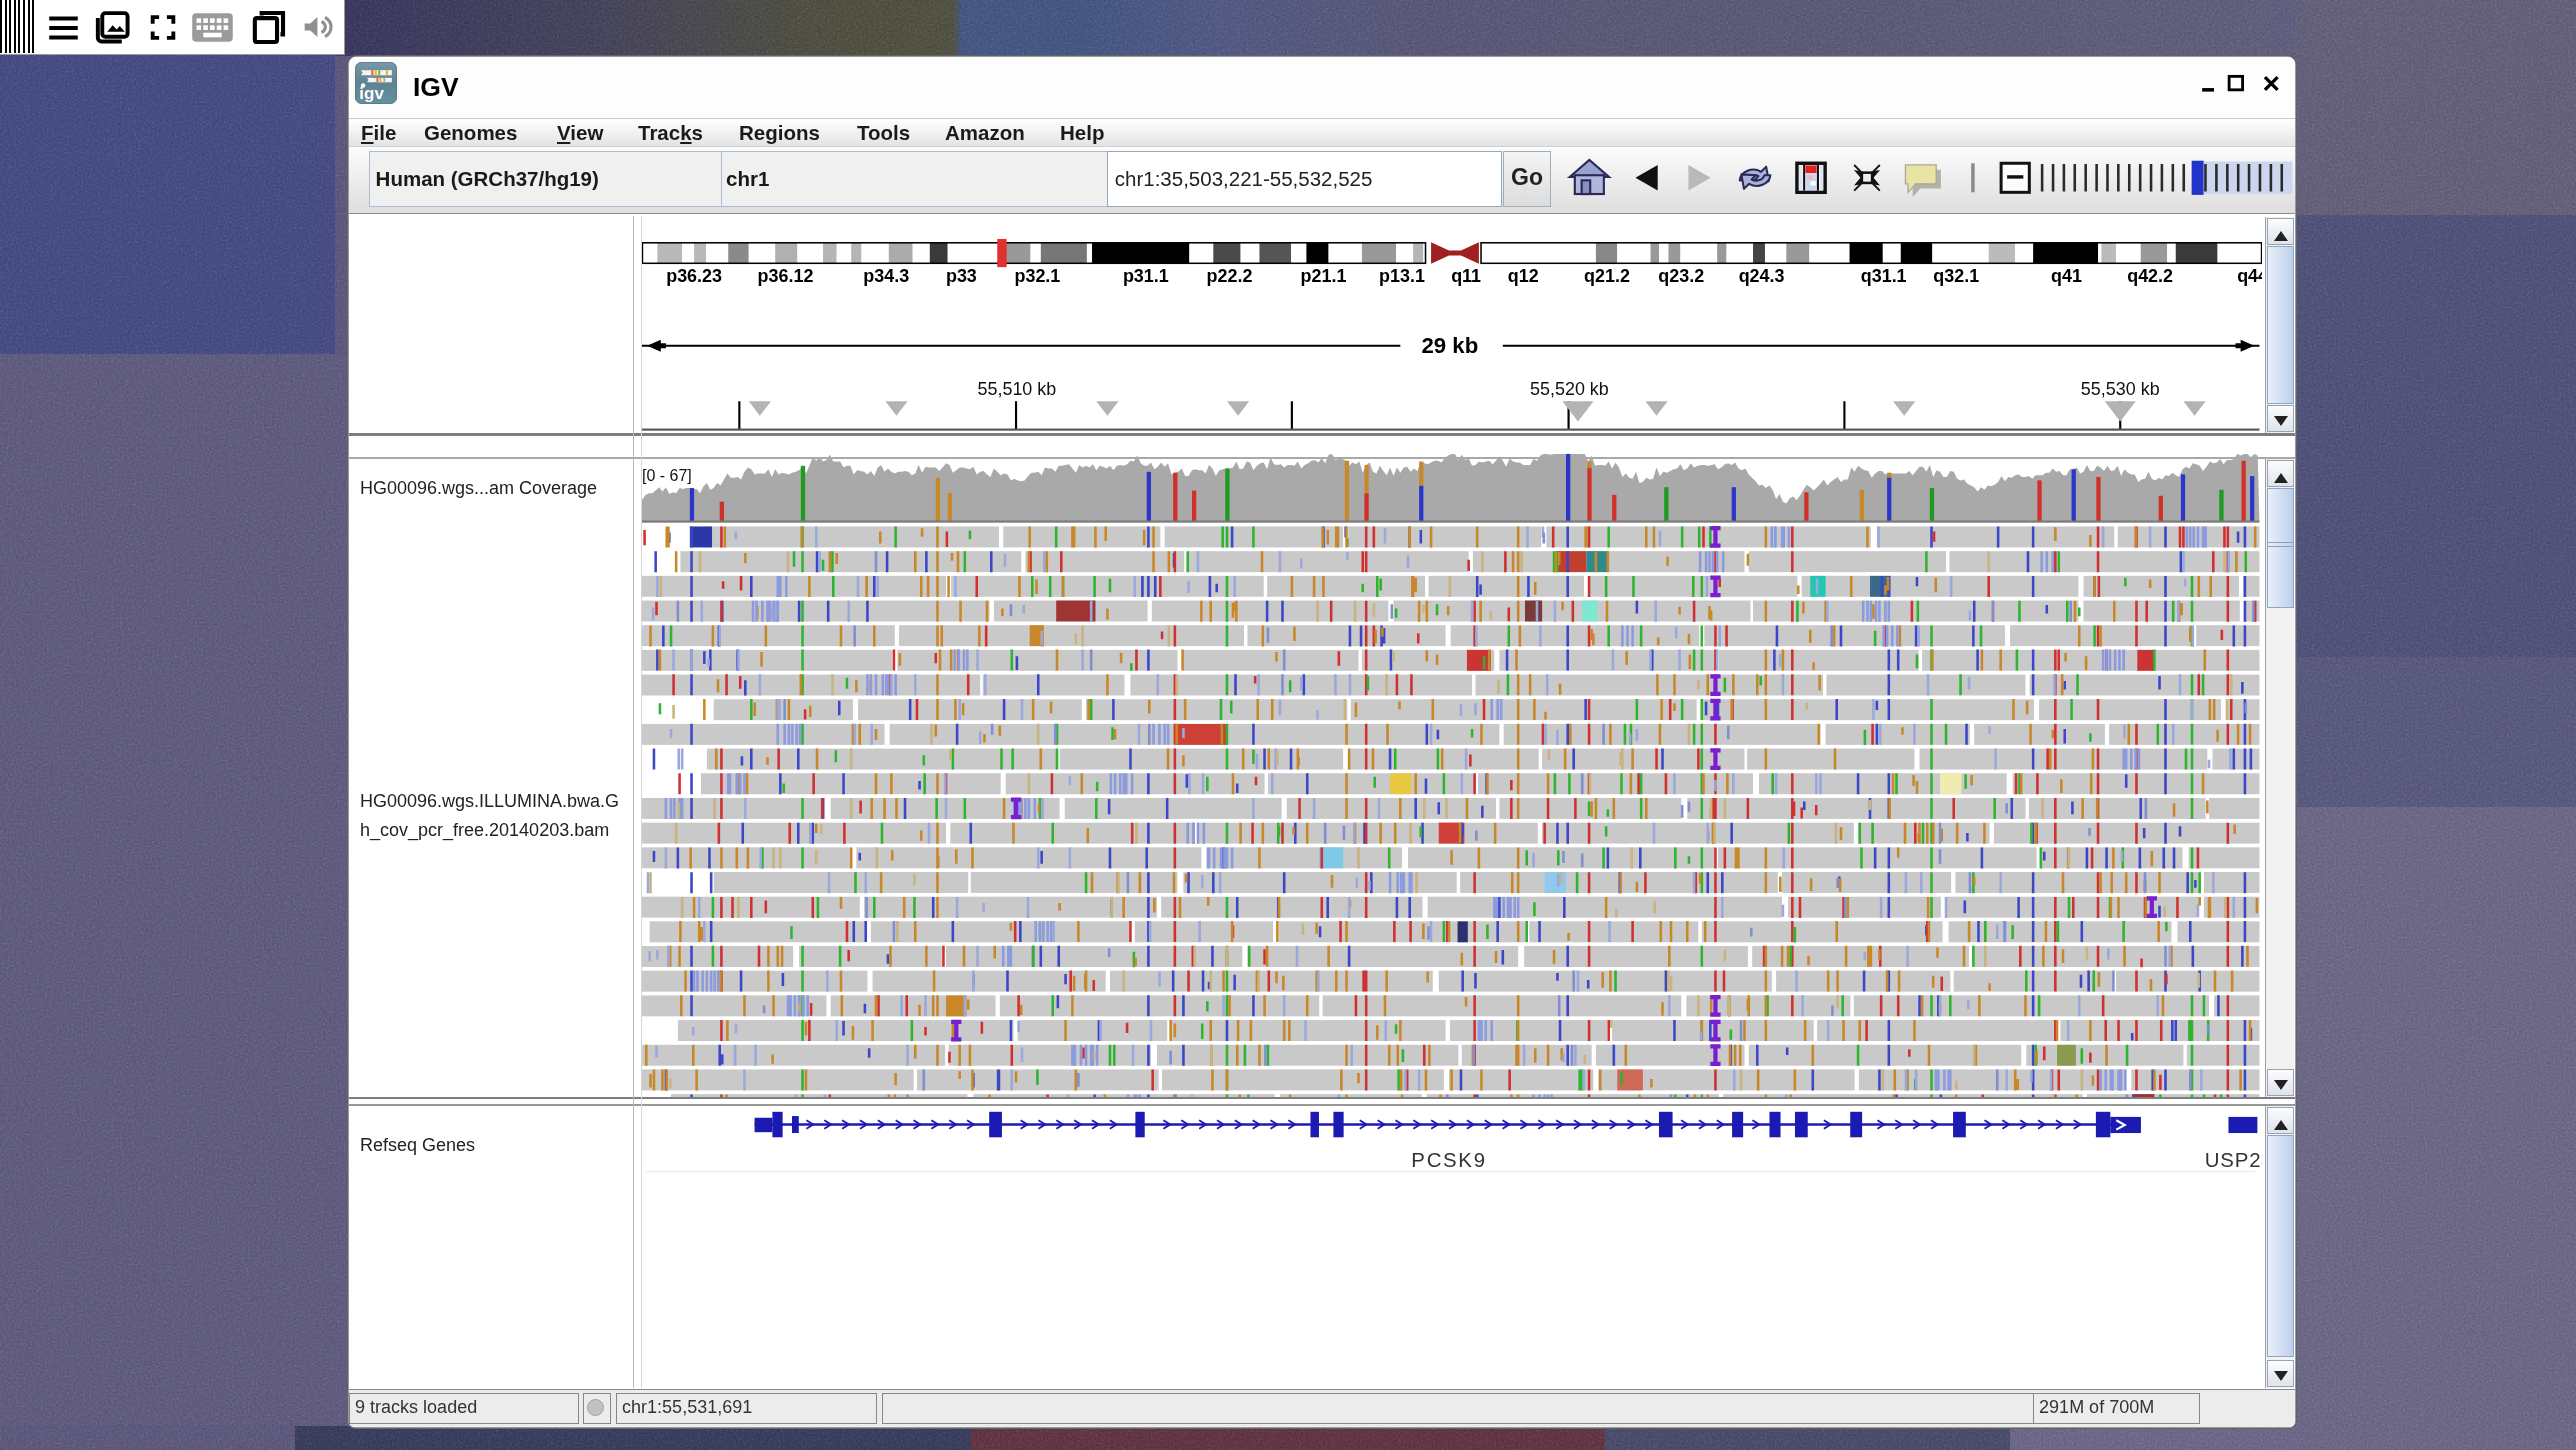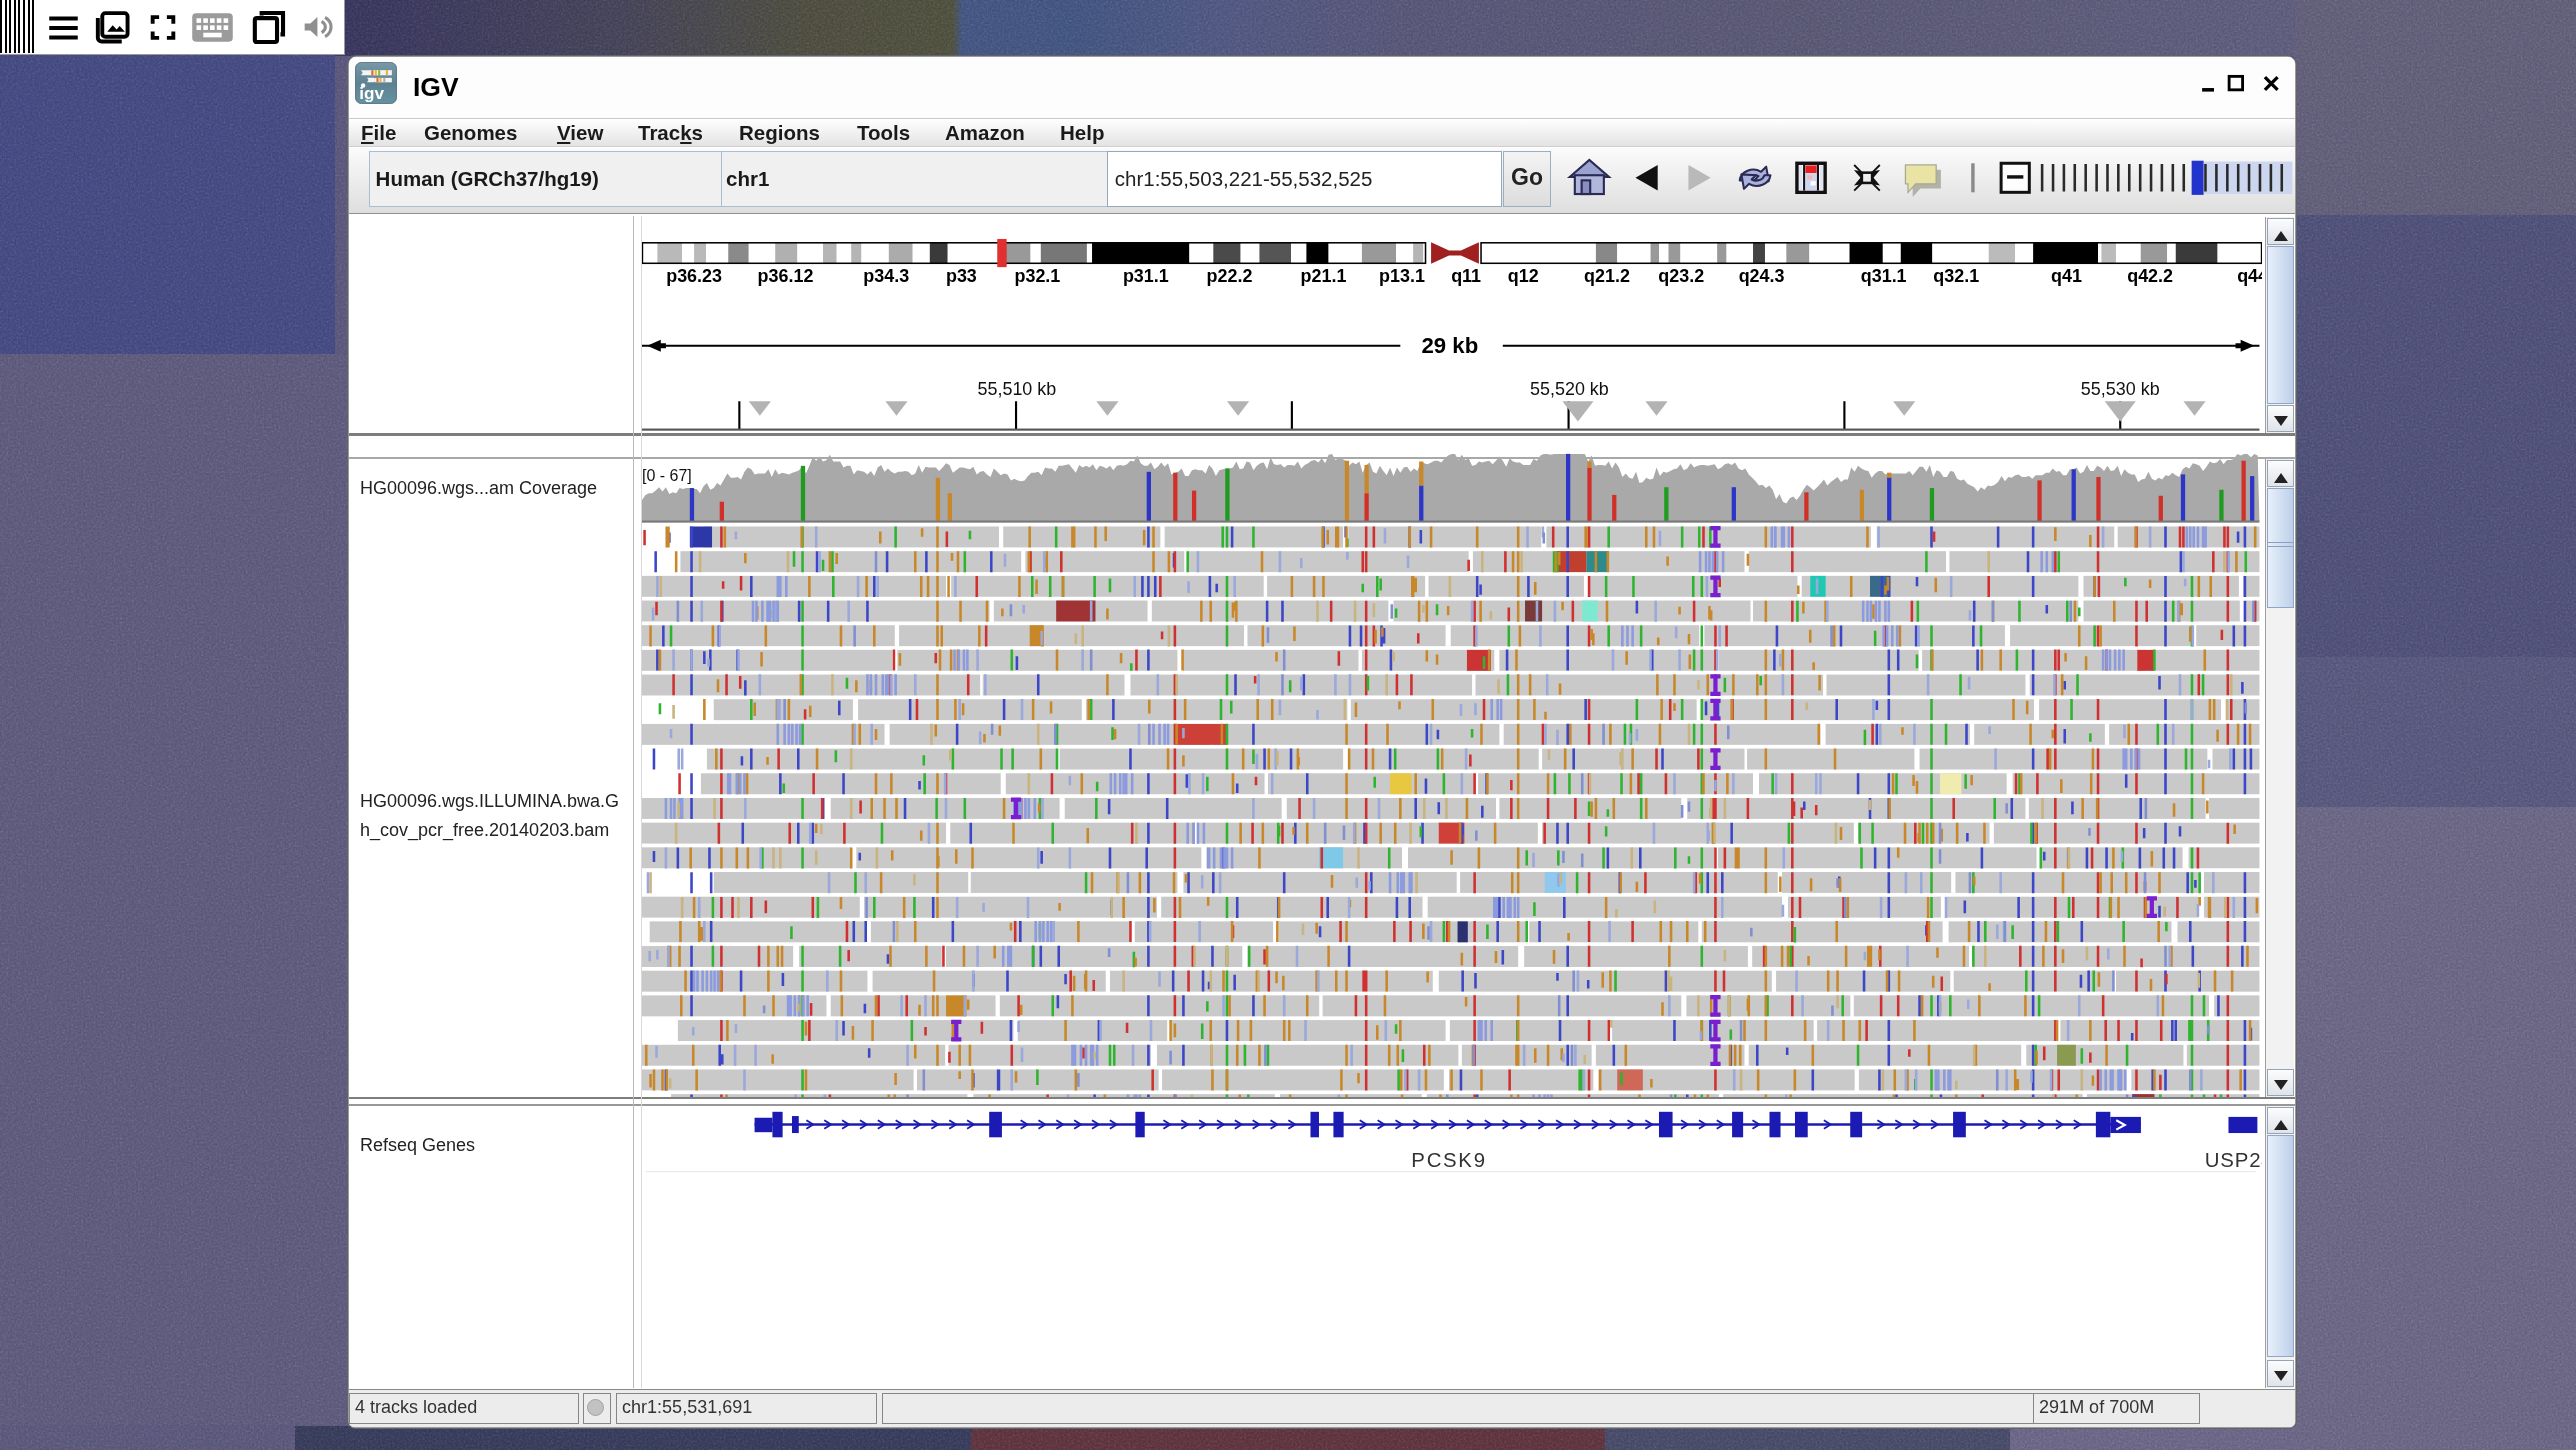--- a/index.html
+++ b/index.html
@@ -145,21 +145,21 @@
   <span style="left:208px"><u>V</u>iew</span>
   <span style="left:289px">Trac<u>k</u>s</span>
   <span style="left:390px">Regions</span>
   <span style="left:508px">Tools</span>
   <span style="left:596px">Amazon</span>
   <span style="left:711px">Help</span>
  </div>
  <div class="toolbar">
   <div class="combo" style="left:19.6px;width:391px;padding-left:6px">Human (GRCh37/hg19)<div class="arr"></div></div>
   <div class="combo" style="left:372px;width:419px;padding-left:4px">chr1<div class="arr"></div></div>
-  <div class="tfield" style="left:758px;width:395px;padding-left:6.8px">chr1:55,503,221-55,532,525</div>
+  <div class="tfield" style="left:758px;width:395px;padding-left:6.8px">chr1:35,503,221-55,532,525</div>
   <div class="gobtn" style="left:1154px;width:48px">Go</div>
   <svg class="abs" style="left:1213px;top:-1.7px" width="733" height="67" viewBox="1829 172 858 78">
 <g stroke="#2a2a55" stroke-width="2.5">
           <path d="M1838 208 L1861 188 L1884 208 Z" fill="#9aa2d0"></path>
           <rect x="1844" y="206" width="34" height="22" fill="#b0b6dc"></rect>
           <rect x="1852" y="212" width="10" height="16" fill="#8890c0"></rect>
         </g>
 <path d="M1941 194 v30 l-26 -15 Z" fill="#111"></path>
 <path d="M1977 194 v30 l26 -15 Z" fill="#b9b9b9"></path>
 <g fill="#aab2dc" stroke="#2a2a55" stroke-width="2.4" stroke-linejoin="round">
@@ -215,21 +215,21 @@
    <div class="sbbtn sbdn" style="bottom:0.9px"></div>
  </div>
 
  <div class="sb" style="left:1916px;top:1049px;height:282px">
    <div class="sbbtn sbup" style="top:0.9px"></div>
    <div class="sbthumb" style="top:29px;height:222px"></div>
    <div class="sbbtn sbdn" style="bottom:0.9px"></div>
  </div>
 
  <div class="statusbar">
-  <div class="sbox" style="left:0;width:230px">4 tracks loaded</div>
+  <div class="sbox" style="left:0;width:230px">9 tracks loaded</div>
   <div class="sbox" style="left:234px;width:28px">
         <div style="position:absolute;left:3.4px;top:5.1px;width:17px;height:17px;border-radius:50%;background:#c2c2c2;border:0.9px solid #a2a2a2"></div>
       </div>
   <div class="sbox" style="left:267px;width:261px">chr1:55,531,691</div>
   <div class="sbox" style="left:533px;width:1237px"></div>
   <div class="sbox" style="left:1684px;width:167px">291M of 700M</div>
  </div>
 </div>
 
 <svg class="abs" style="left:642px;top:215px;z-index:6" width="1620" height="217" viewBox="752 252 1897 254">

